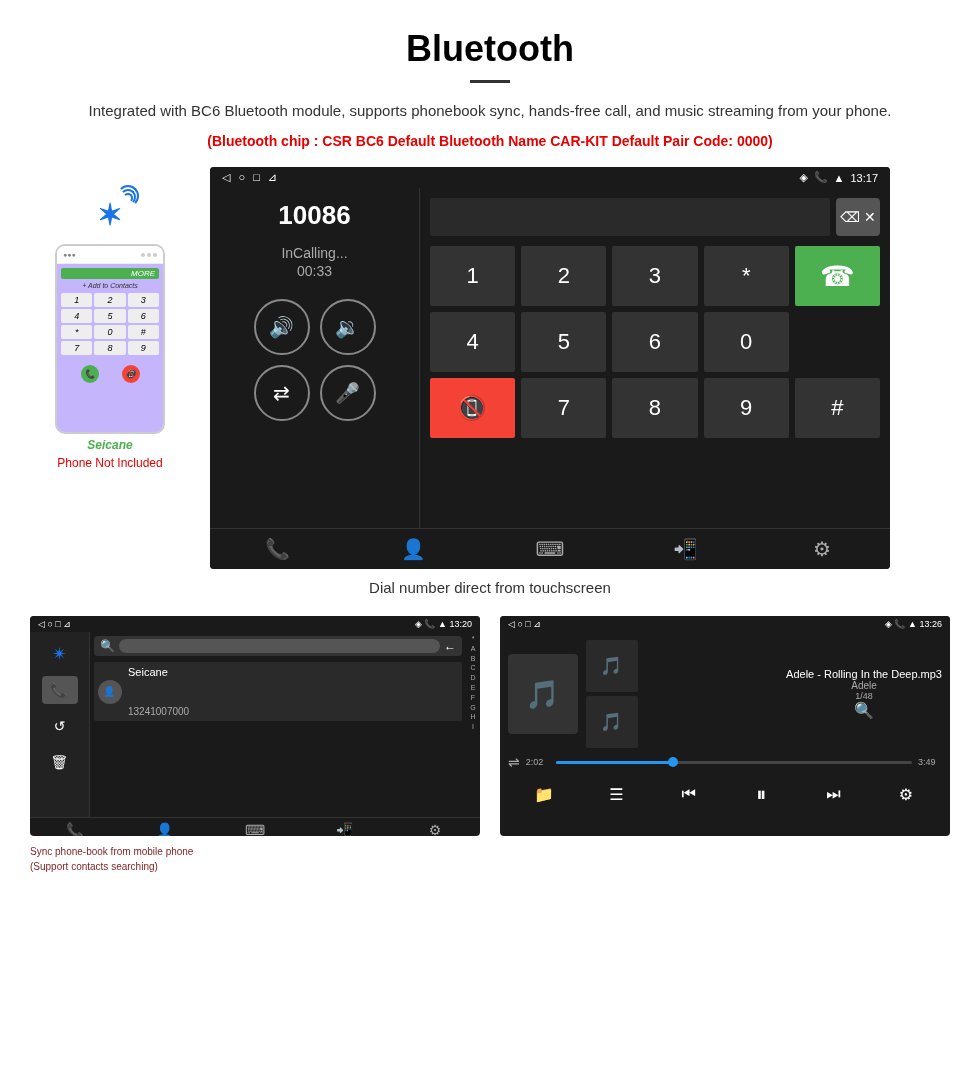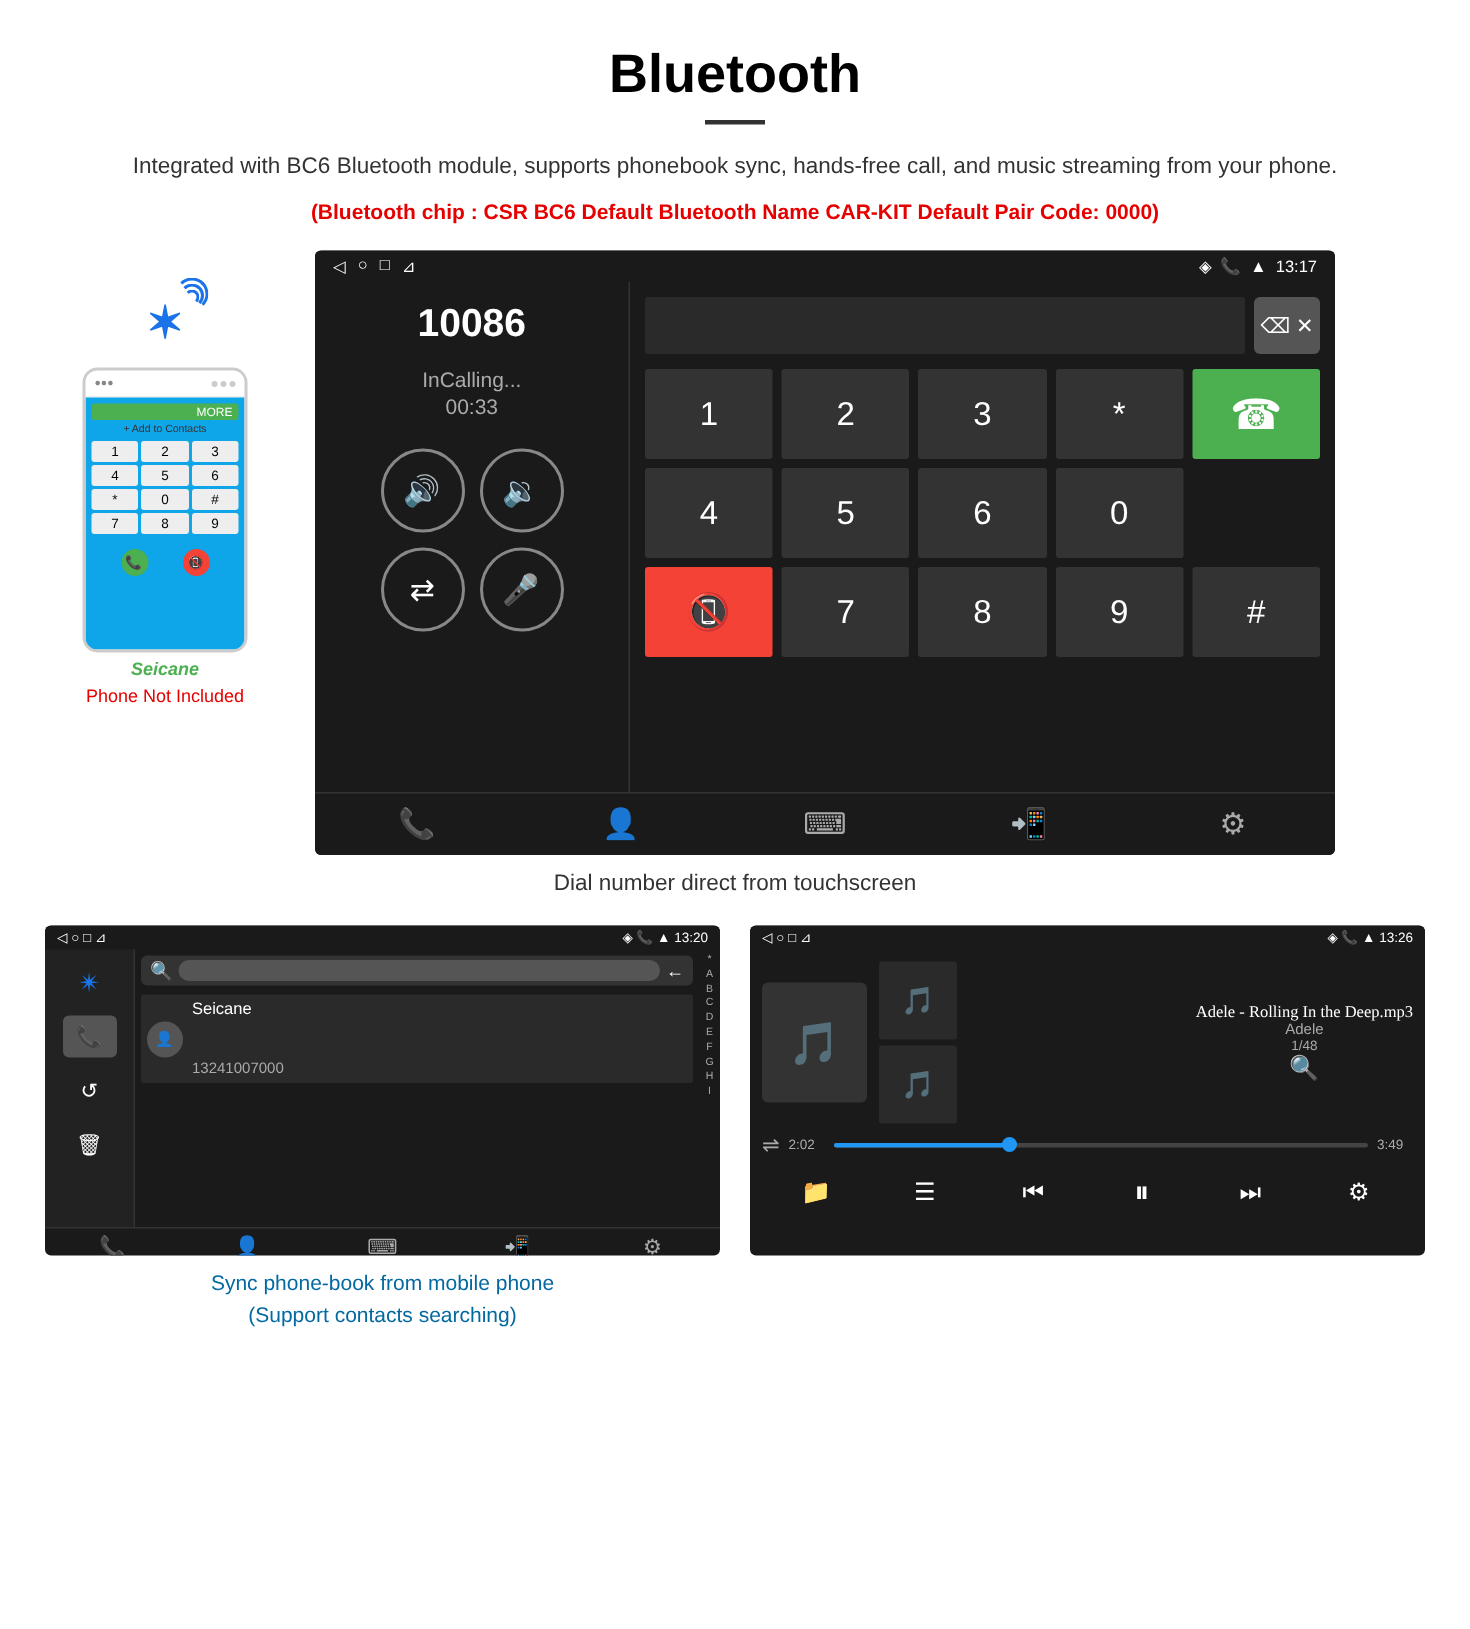--- a/index.html
+++ b/index.html
@@ -95,23 +95,24 @@
       display: flex;
       align-items: center;
       justify-content: space-between;
       padding: 0 6px;
       font-size: 8px;
       border-bottom: 1px solid #eee;
     }
     .phone-dots { display: flex; gap: 2px; }
     .phone-dot { width: 4px; height: 4px; border-radius: 50%; background: #ccc; }
     .phone-screen {
-      background: #0ea5e9;
+      background: #c4b5fd;
       flex: 1;
       padding: 4px;
+      font-style: italic;
     }
     .phone-dial-grid {
       display: grid;
       grid-template-columns: repeat(3, 1fr);
       gap: 2px;
       margin-top: 4px;
     }
     .phone-dial-key {
       background: #eee;
       text-align: center;
@@ -316,23 +317,22 @@
       display: flex;
       flex-direction: column;
     }
     .bs-screen {
       background: #1a1a1a;
       border-radius: 4px;
       overflow: hidden;
       height: 220px;
     }
     .bs-label {
-      text-align: center;
-      font-size: 14px;
-      color: #0369a1;
+      font-size: 10px;
+      color: #7f1d1d;
       margin-top: 8px;
       line-height: 1.5;
     }
 
     
     .pb-status-bar {
       background: #1a1a1a;
       display: flex;
       justify-content: space-between;
       padding: 3px 8px;
@@ -470,21 +470,21 @@
       height: 52px;
       background: #2a2a2a;
       border-radius: 2px;
       display: flex;
       align-items: center;
       justify-content: center;
     }
     .music-info {
       text-align: center;
     }
-    .music-title { color: #fff; font-size: 11px; font-family: Liberation Serif, serif; }
+    .music-title { color: #fff; font-size: 11px; }
     .music-artist { color: #aaa; font-size: 10px; }
     .music-track { color: #aaa; font-size: 9px; }
     .music-progress {
       display: flex;
       align-items: center;
       gap: 6px;
     }
     .progress-time { color: #aaa; font-size: 9px; min-width: 24px; }
     .progress-bar-bg {
       flex: 1;

